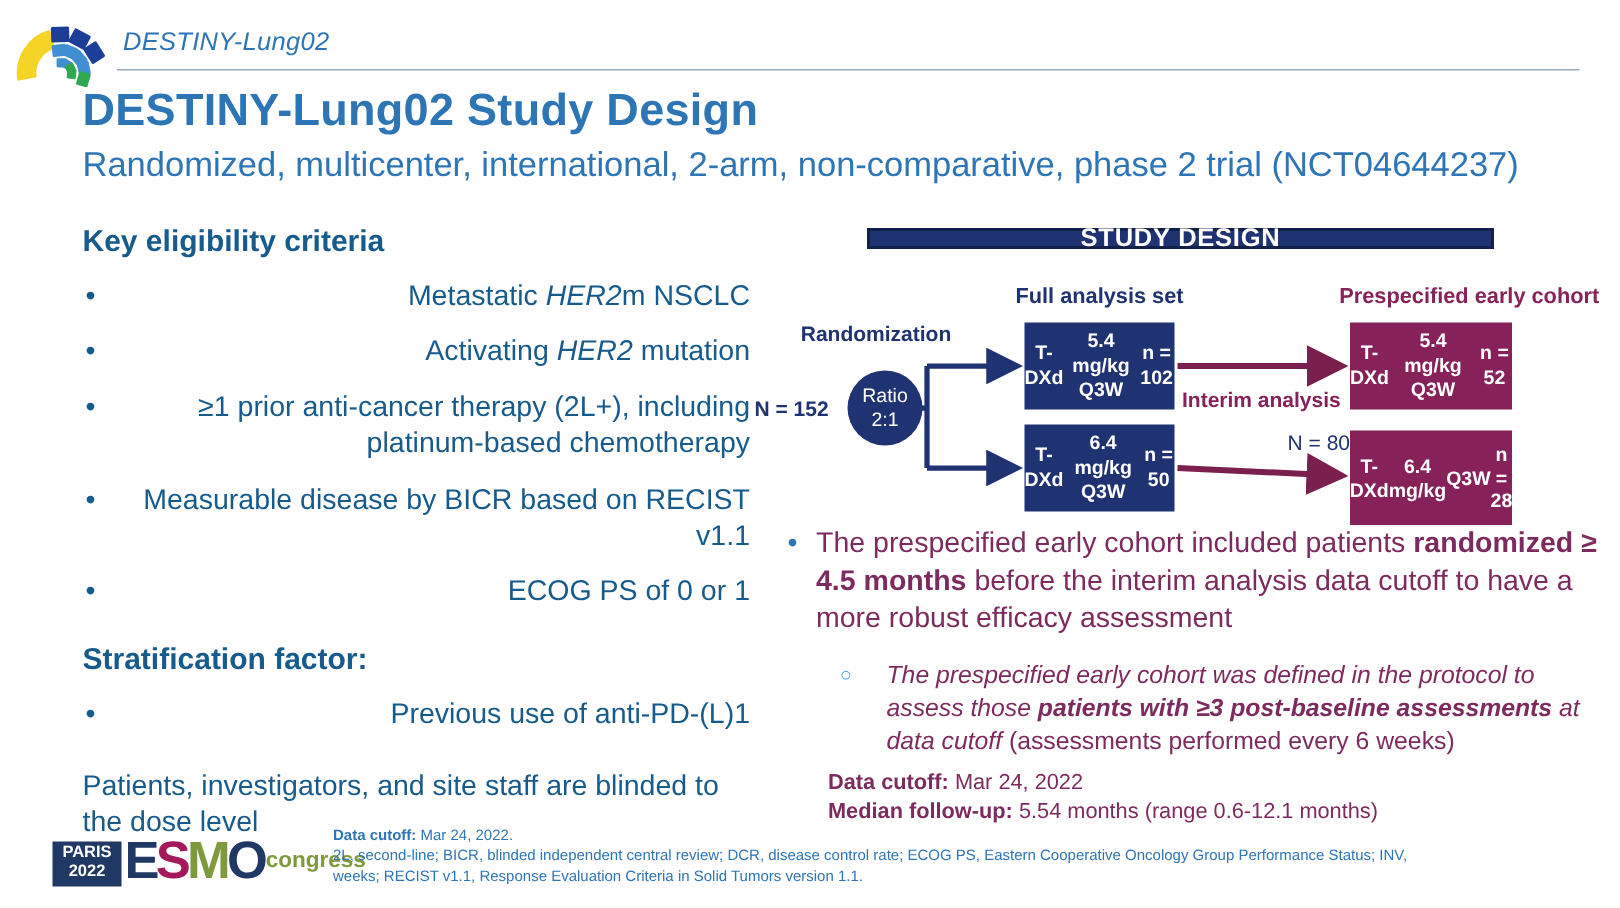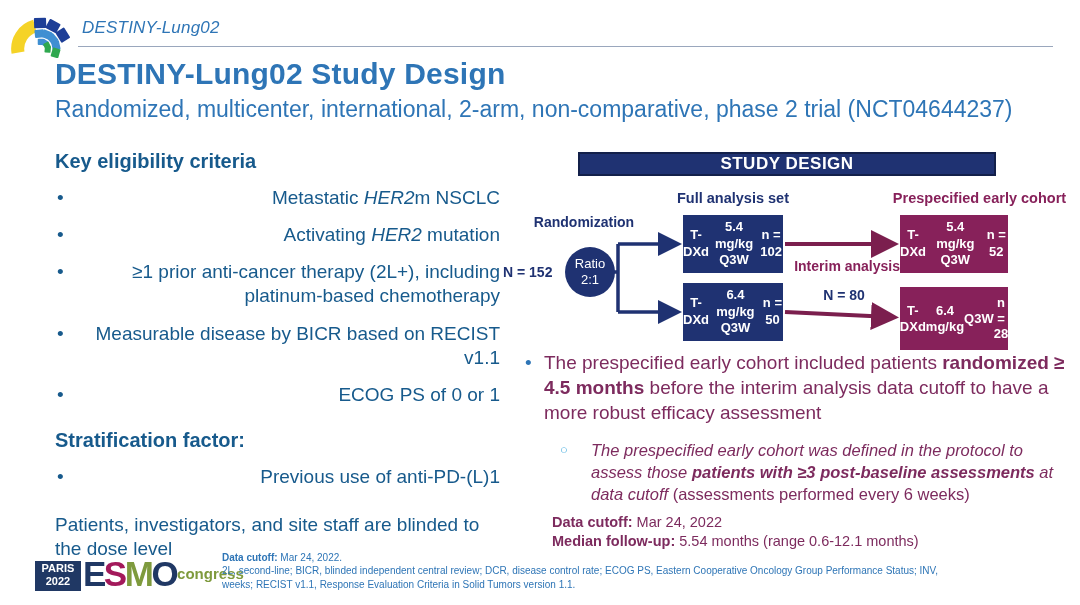--- a/index.html
+++ b/index.html
@@ -26,21 +26,21 @@
   .elig li { position:relative; padding-left:21px; font-size:19px; line-height:1.27;
              margin-bottom:13px; width:445px; }
   .elig li::before { content:"•"; position:absolute; left:2px; top:0; }
   .elig .gene { font-style:italic; }
   .strat-head { font-size:20px; font-weight:bold; margin:22px 0 13px 0; }
   .blinded { font-size:19px; line-height:1.28; margin-top:24px; width:455px; }
 
   
   .diagram { position:absolute; left:500px; top:146px; width:580px; height:212px; }
   .diagram svg.connectors { position:absolute; left:0; top:0; }
-  .bar-title { position:absolute; left:78px; top:6px; width:418px; height:24px;
+  .bar-title { position:absolute; left:78px; top:6px; width:418px; height:14px;
                background:#1F3272; border:2px solid #13204A; color:#fff;
                font-size:17px; font-weight:bold; letter-spacing:.5px;
                display:flex; align-items:center; justify-content:center; }
   .col-label { position:absolute; top:44px; font-size:14.5px; font-weight:bold; text-align:center; }
   .lbl-fas { left:153px; width:160px; color:#1F3272; }
   .lbl-early { left:377px; width:205px; color:#87215A; }
   .lbl-rand { position:absolute; left:20px; top:68px; width:128px; text-align:center;
               font-size:14px; font-weight:bold; color:#1F3272; }
   .lbl-n152 { position:absolute; left:3px; top:118px; width:60px; font-size:14px;
               font-weight:bold; color:#1F3272; }
@@ -50,24 +50,24 @@
                   align-items:center; justify-content:center; line-height:1.2; }
   .flow-box { position:absolute; color:#fff; font-size:13px; font-weight:bold;
               line-height:1.3; display:flex; flex-direction:row;
               align-items:center; justify-content:center; text-align:center; }
   .navy { background:#1F3272; }
   .plum { background:#87215A; }
   .box-54   { left:183px; top:69px;  width:100px; height:58px; }
   .box-64   { left:183px; top:137px; width:100px; height:58px; }
   .box-e54  { left:400px; top:69px;  width:108px; height:58px; }
   .box-e64  { left:400px; top:141px; width:108px; height:63px; line-height:1.2; }
-  .lbl-interim { position:absolute; left:288px; top:112px; width:112px; text-align:right;
+  .lbl-interim { position:absolute; left:288px; top:112px; width:112px; text-align:left;
                  font-size:14px; font-weight:bold; color:#87215A; }
-  .lbl-n80 { position:absolute; left:288px; top:141px; width:112px; text-align:center;
-             font-size:14px; font-weight:bold; color:#1F3272; }
+  .lbl-n80 { position:absolute; left:288px; top:141px; width:112px; text-align:right;
+             font-size:14px; font-weight:normal; color:#1F3272; }
 
   
   .main-note { position:absolute; left:522px; top:351px; width:545px; font-size:19px;
                color:#7D2B5E; line-height:1.31; padding-left:22px; }
   .main-note::before { content:"•"; position:absolute; left:3px; top:0; color:#2E75B6; }
   .main-note b { font-weight:bold; }
   .sub-note { position:absolute; left:556px; top:440px; width:505px; font-size:16.5px;
               font-style:italic; color:#7D2B5E; line-height:1.33; padding-left:35px; }
   .sub-note::before { content:"○"; position:absolute; left:4px; top:1px; color:#3FA9DC;
                       font-style:normal; font-size:13px; }

